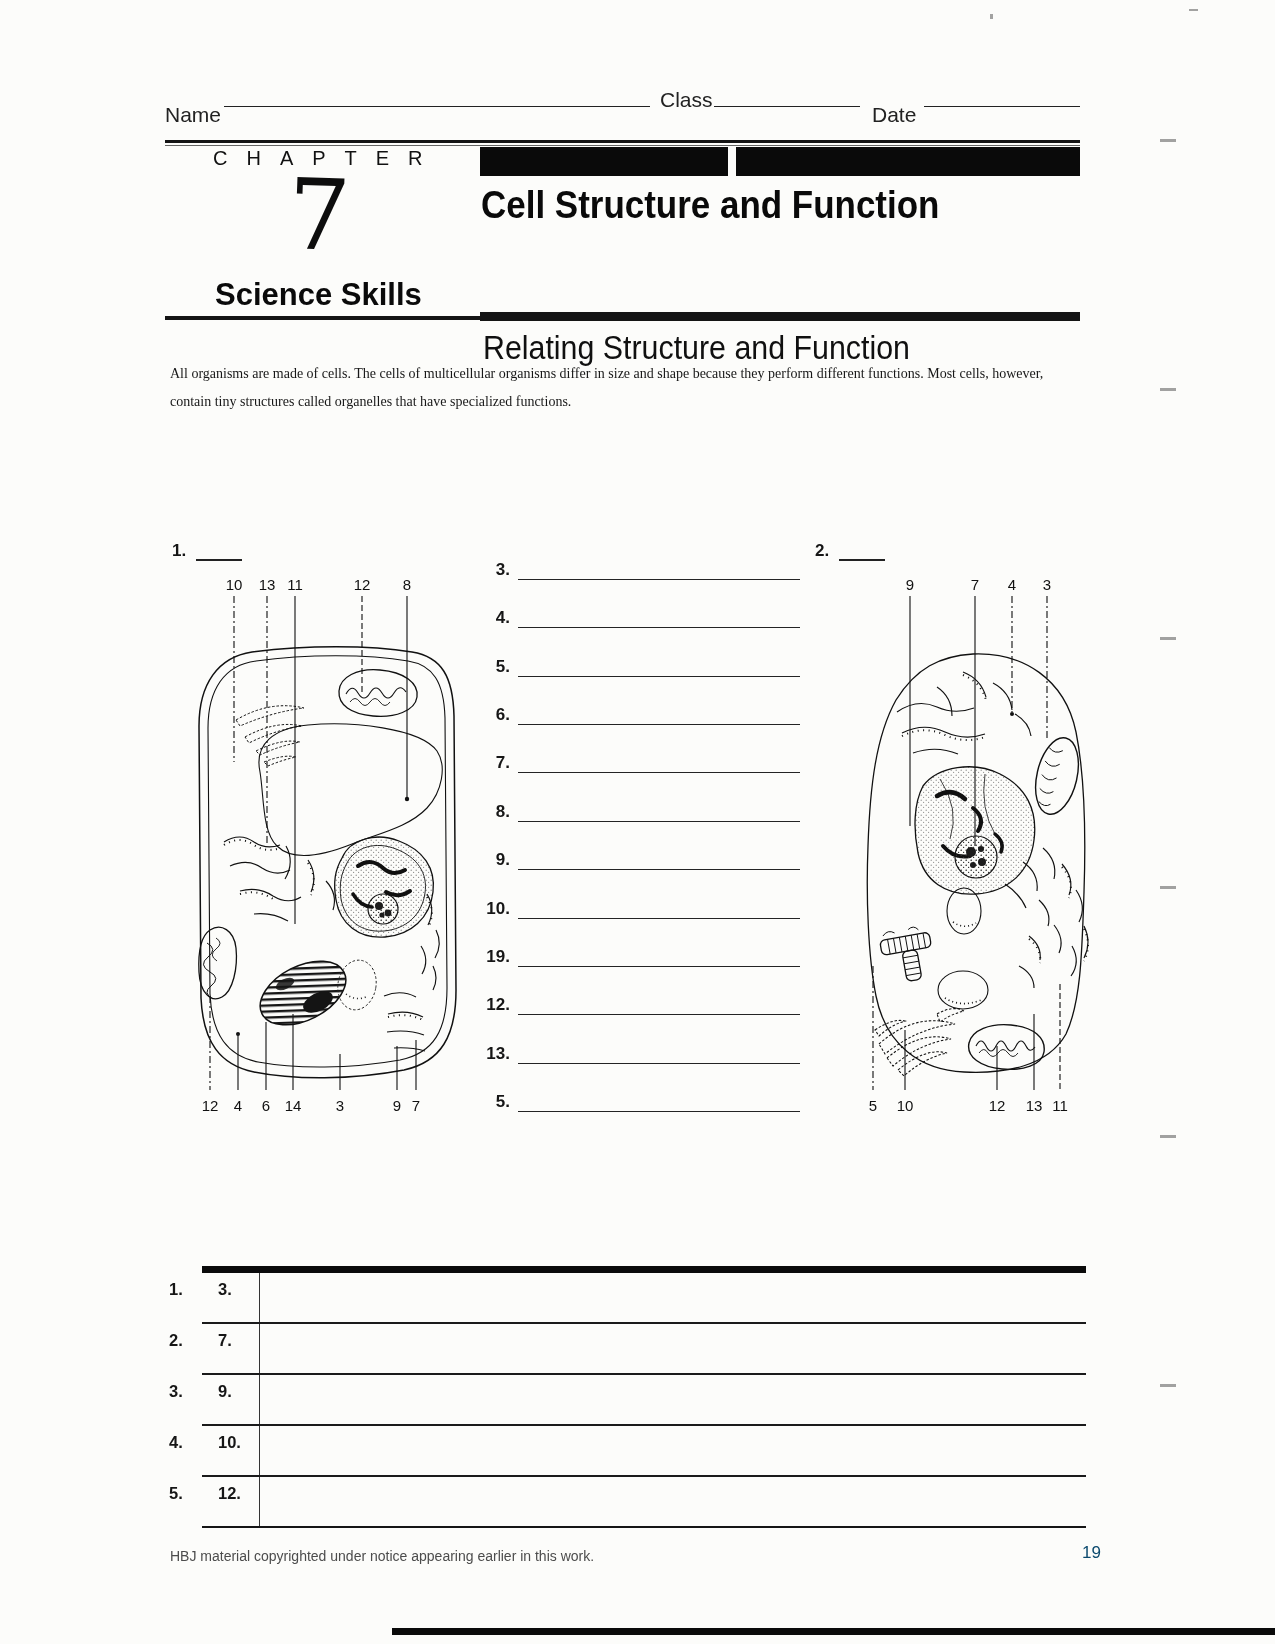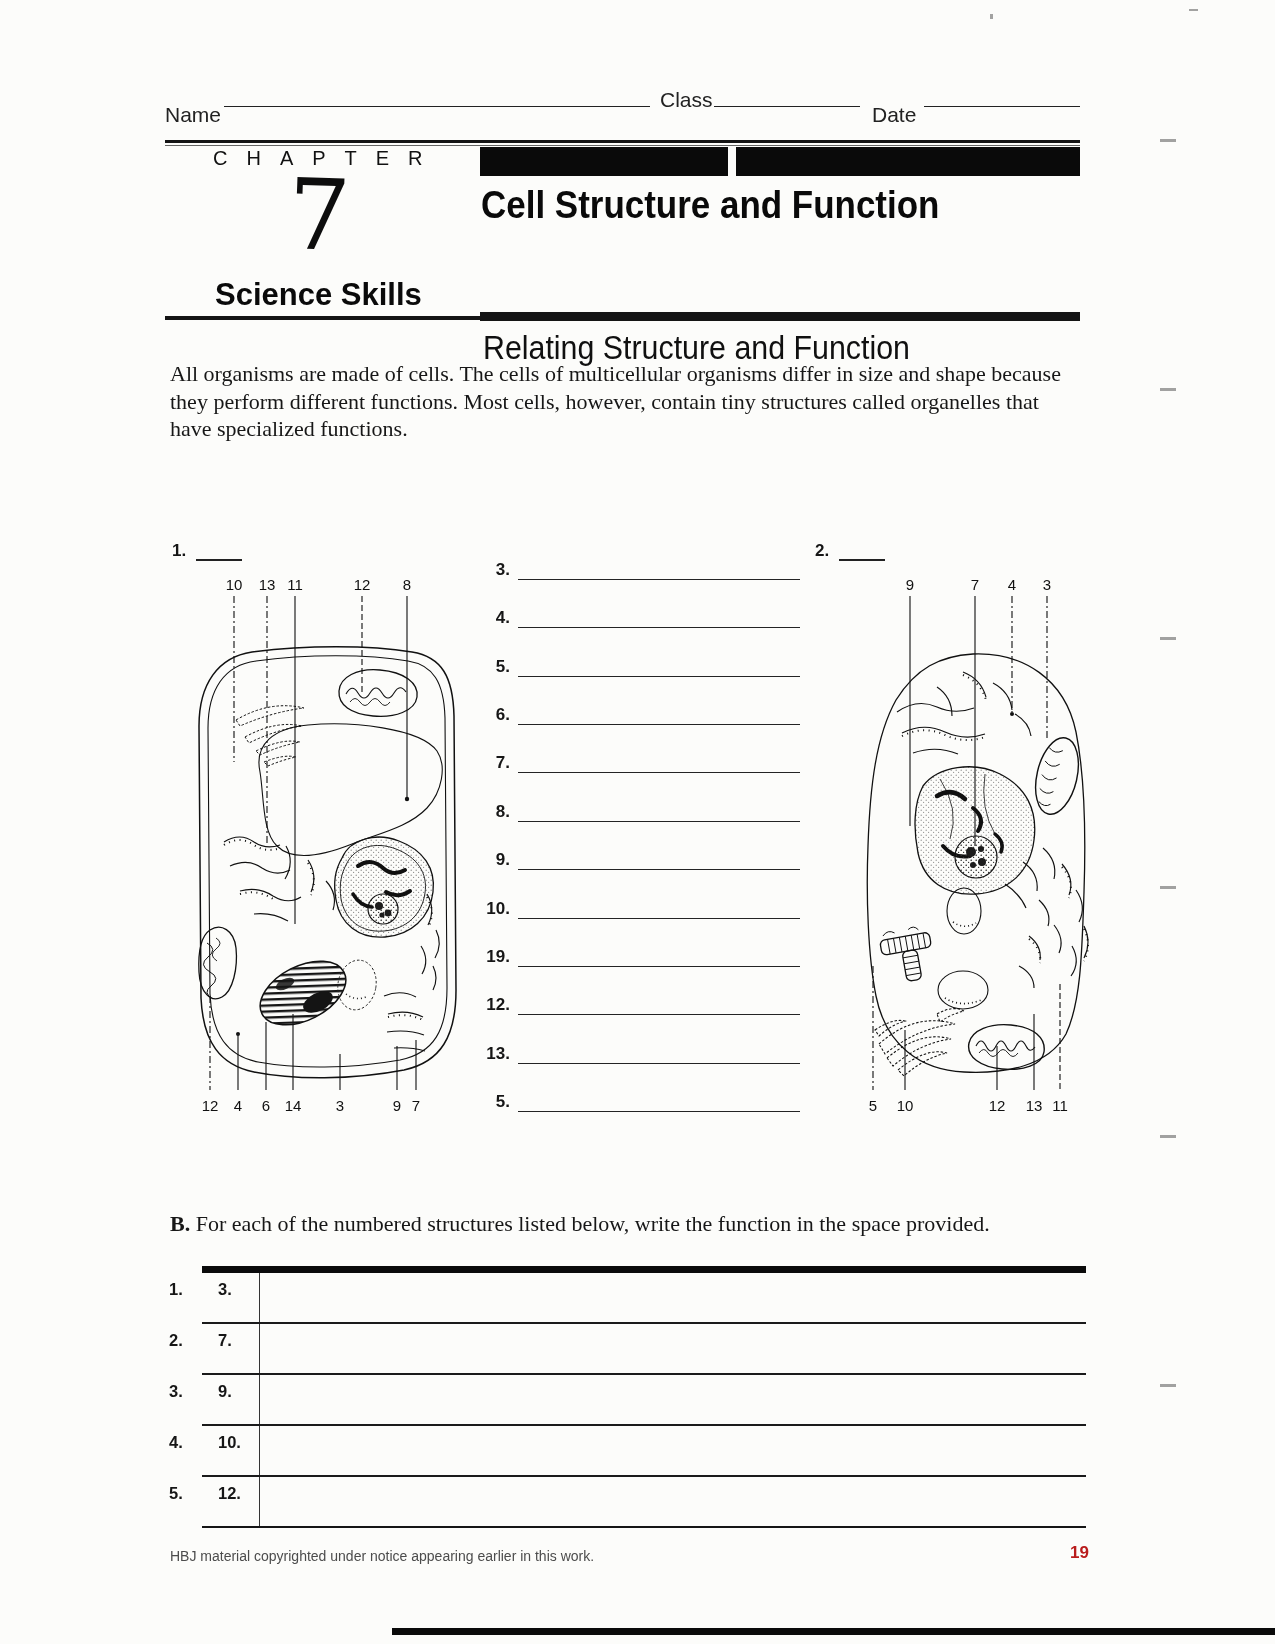--- a/index.html
+++ b/index.html
@@ -11,21 +11,21 @@
   .chapter-eyebrow{position:absolute;font-family:"Liberation Sans",sans-serif;font-size:20px;
         letter-spacing:19px;color:#111;}
   .chapter-num{position:absolute;font-family:"DejaVu Serif",serif;font-size:98px;font-weight:400;
         color:#0d0d0d;transform:rotate(2deg);line-height:1;}
   .main-title{position:absolute;font-family:"Liberation Sans",sans-serif;font-weight:bold;
         font-size:38px;transform:scaleX(.92);transform-origin:left;white-space:nowrap;color:#0a0a0a;}
   .sub-title{position:absolute;font-family:"Liberation Sans",sans-serif;font-weight:bold;
         font-size:31px;color:#0a0a0a;white-space:nowrap;}
   .section-title{position:absolute;font-family:"Liberation Sans",sans-serif;font-weight:400;
         font-size:33px;transform:scaleX(.92);transform-origin:left;white-space:nowrap;color:#101010;}
-  .body-text{position:absolute;font-size:22px;line-height:27.5px;color:#171717;}
+  .body-text{position:absolute;font-size:14px;line-height:27.5px;color:#171717;}
   .part-label{font-weight:bold;}
   .slot{position:absolute;display:flex;align-items:flex-end;}
   .slot-num{font-family:"Liberation Sans",sans-serif;font-weight:bold;font-size:17px;}
   .slot-line{display:inline-block;width:46px;border-bottom:2px solid #222;height:15px;margin-left:10px;}
   .answers{position:absolute;left:478px;top:560px;width:322px;height:552px;
         display:flex;flex-direction:column;justify-content:space-between;}
   .ans-row{display:flex;align-items:flex-end;height:20px;}
   .ans-num{font-family:"Liberation Sans",sans-serif;font-weight:bold;font-size:17px;
         width:32px;text-align:right;}
   .ans-line{flex:1;border-bottom:1.6px solid #242424;height:16px;margin-left:8px;}
@@ -35,22 +35,22 @@
   .cellsvg{position:absolute;left:0;top:18px;}
   .btable{position:absolute;left:202px;top:1266px;width:884px;border-top:7px solid #0b0b0b;}
   .btable-row{position:relative;height:49px;border-bottom:2.2px solid #1a1a1a;display:flex;}
   .btable-row:last-child{border-bottom:2.6px solid #151515;}
   .outer-num{position:absolute;left:-33px;top:7px;font-family:"Liberation Sans",sans-serif;
         font-weight:bold;font-size:16.5px;}
   .inner-cell{width:58px;border-right:1.6px solid #333;padding:7px 0 0 16px;
         font-family:"Liberation Sans",sans-serif;font-weight:bold;font-size:16.5px;box-sizing:border-box;}
   .write-area{flex:1;}
   .footer-text{position:absolute;font-family:"Liberation Sans",sans-serif;font-size:14px;color:#4c4c4c;}
-  .page-num{position:absolute;font-family:"Liberation Sans",sans-serif;font-weight:bold;
-        font-size:17px;color:#b91c1c;}
+  .page-num{position:absolute;font-family:"Liberation Sans",sans-serif;font-weight:normal;
+        font-size:17px;color:#0c4a6e;margin-left:12px;}
   .edge-dash{position:absolute;width:16px;height:2.5px;background:#333;opacity:.45;}
   .speck{position:absolute;background:#666;opacity:.6;}
   svg path, svg ellipse, svg rect, svg circle{vector-effect:non-scaling-stroke;}
 </style>
 </head>
 <body>
 
 <div class="page">
 
   <div class="speck" style="left:990px;top:14px;width:3px;height:5px;"></div>
@@ -375,24 +375,20 @@
       </g>
     </svg>
 
     <span class="dlab" style="left:28px;top:521px;">5</span>
     <span class="dlab" style="left:60px;top:521px;">10</span>
     <span class="dlab" style="left:152px;top:521px;">12</span>
     <span class="dlab" style="left:189px;top:521px;">13</span>
     <span class="dlab" style="left:215px;top:521px;">11</span>
   </div>
 
-  <p class="body-text" style="left:170px;top:1210px;width:920px;margin:0;">
-    <span class="part-label">B.</span>
-    <span>For each of the numbered structures listed below, write the function in the space provided.</span>
-  </p>
 
   <div class="btable">
     <div class="btable-row">
       <span class="outer-num">1.</span>
       <div class="inner-cell">3.</div>
       <div class="write-area"></div>
     </div>
     <div class="btable-row">
       <span class="outer-num">2.</span>
       <div class="inner-cell">7.</div>

